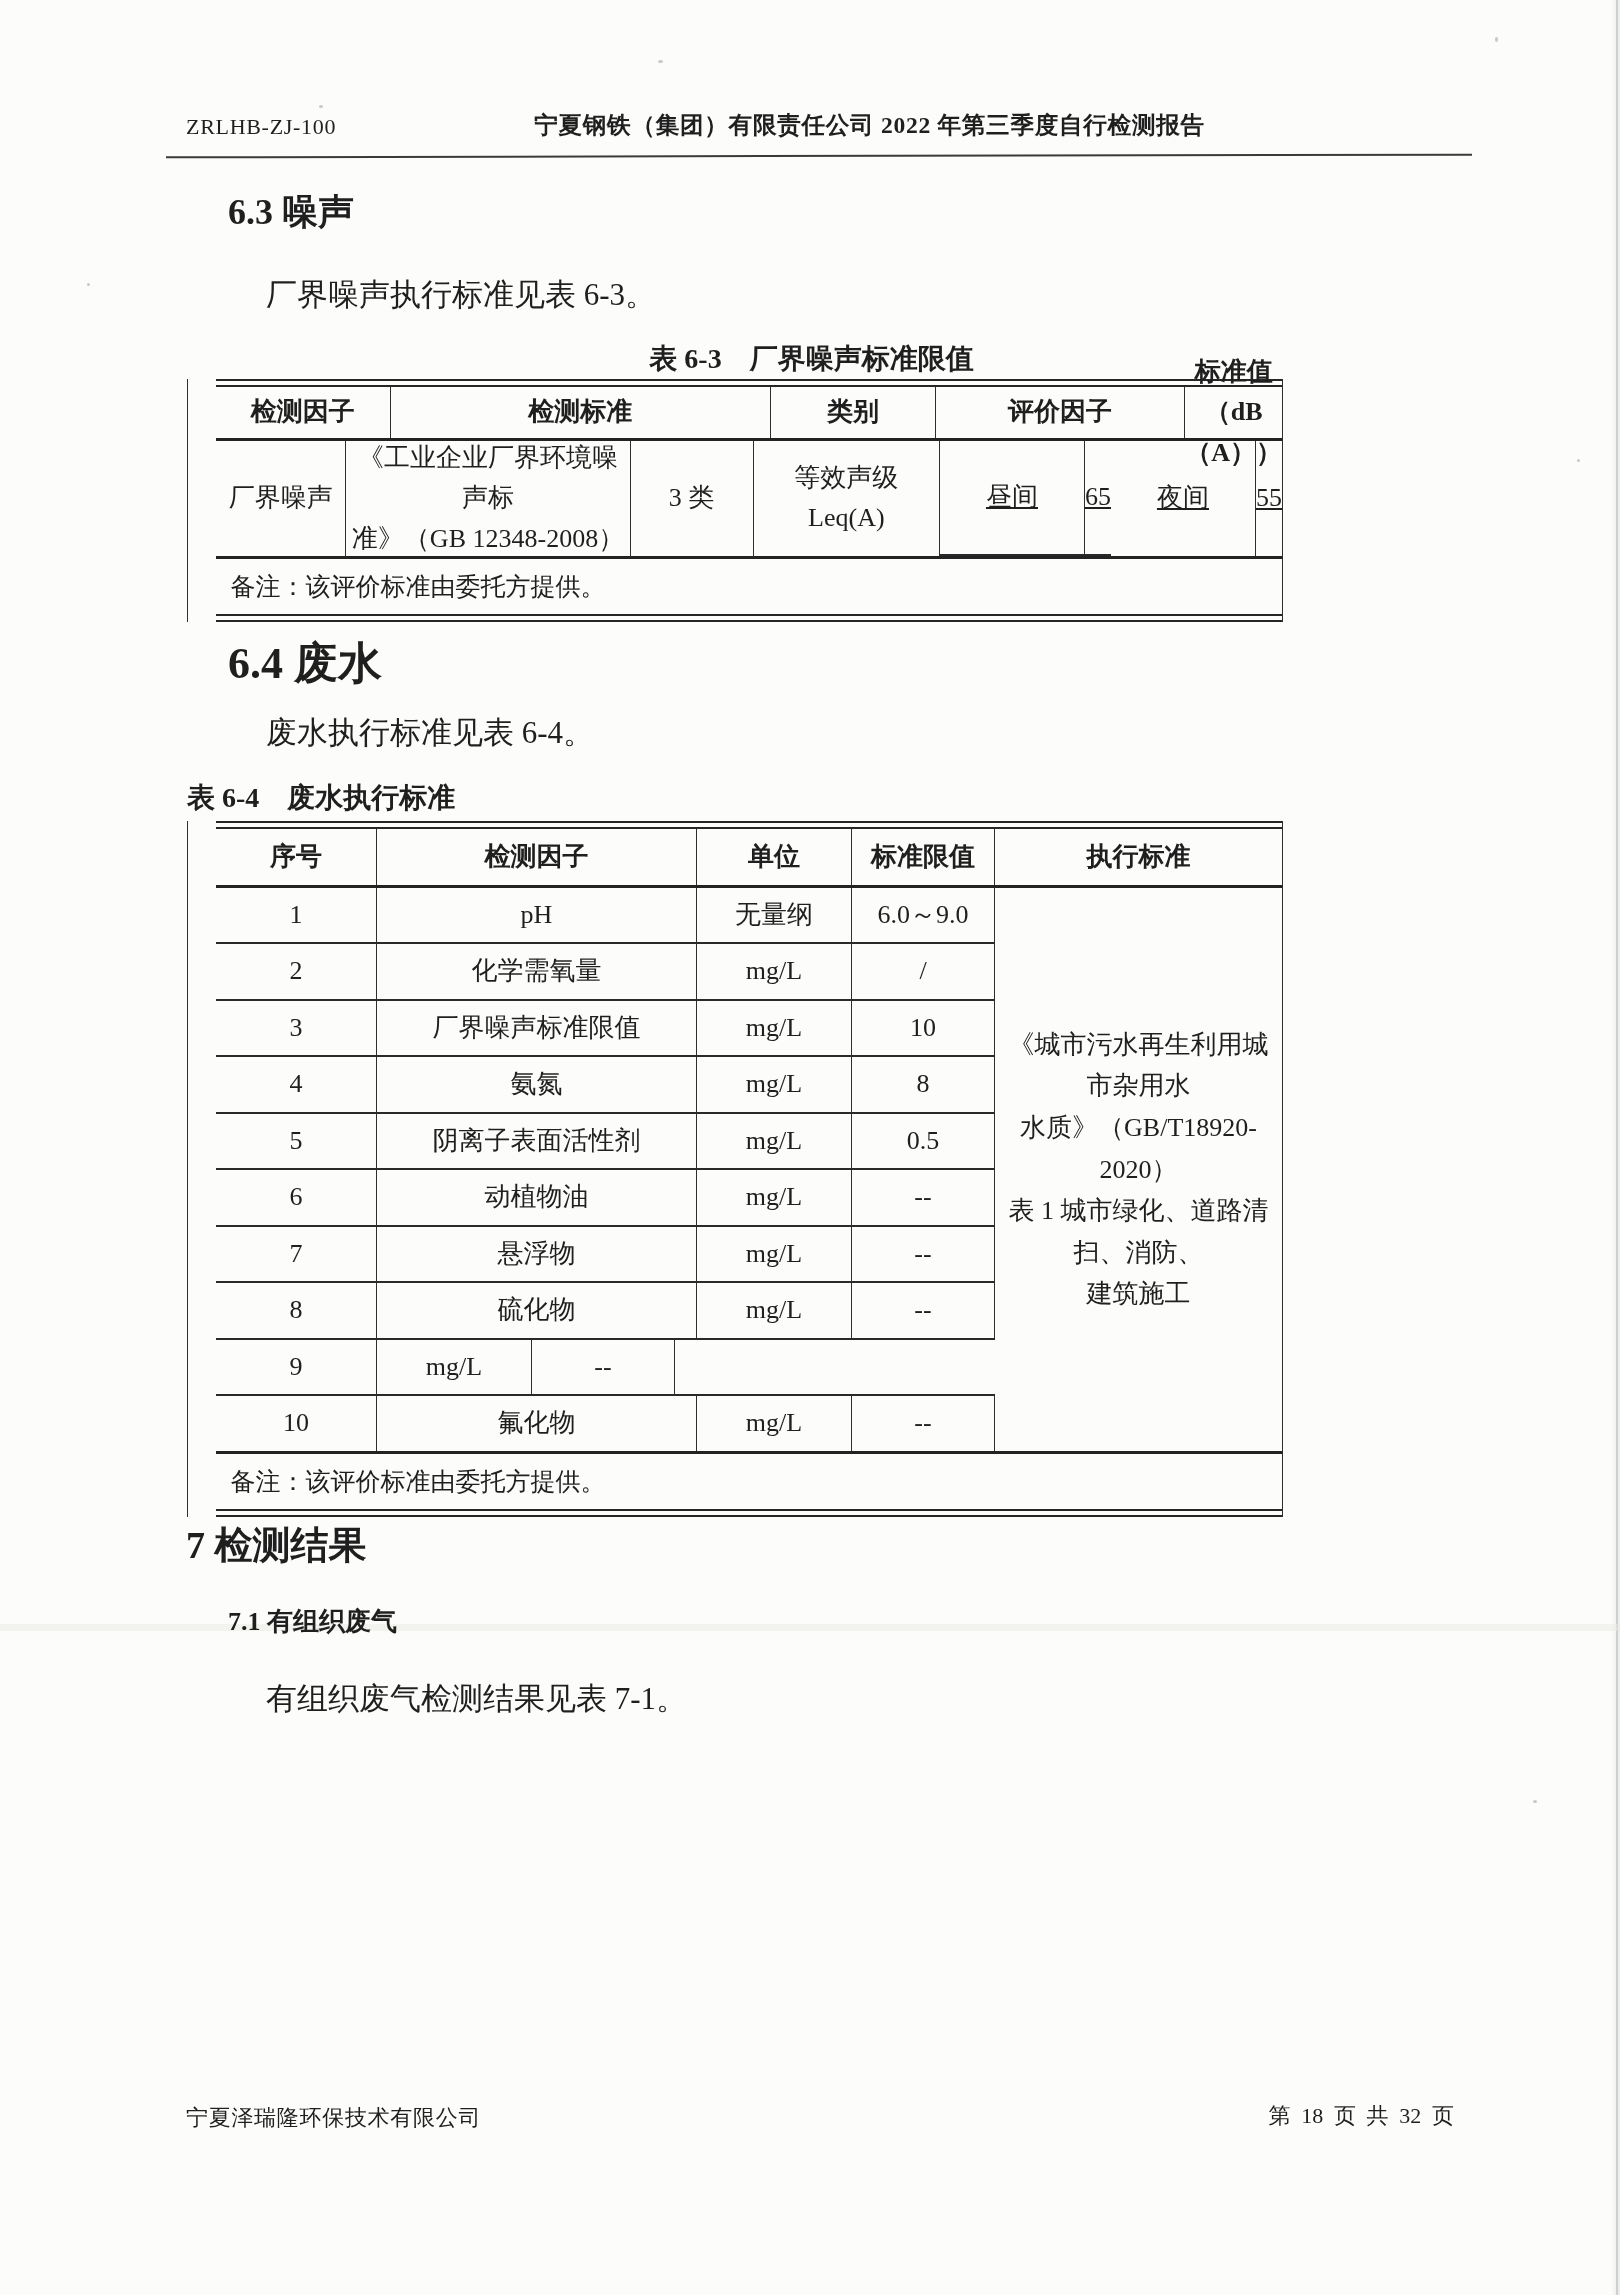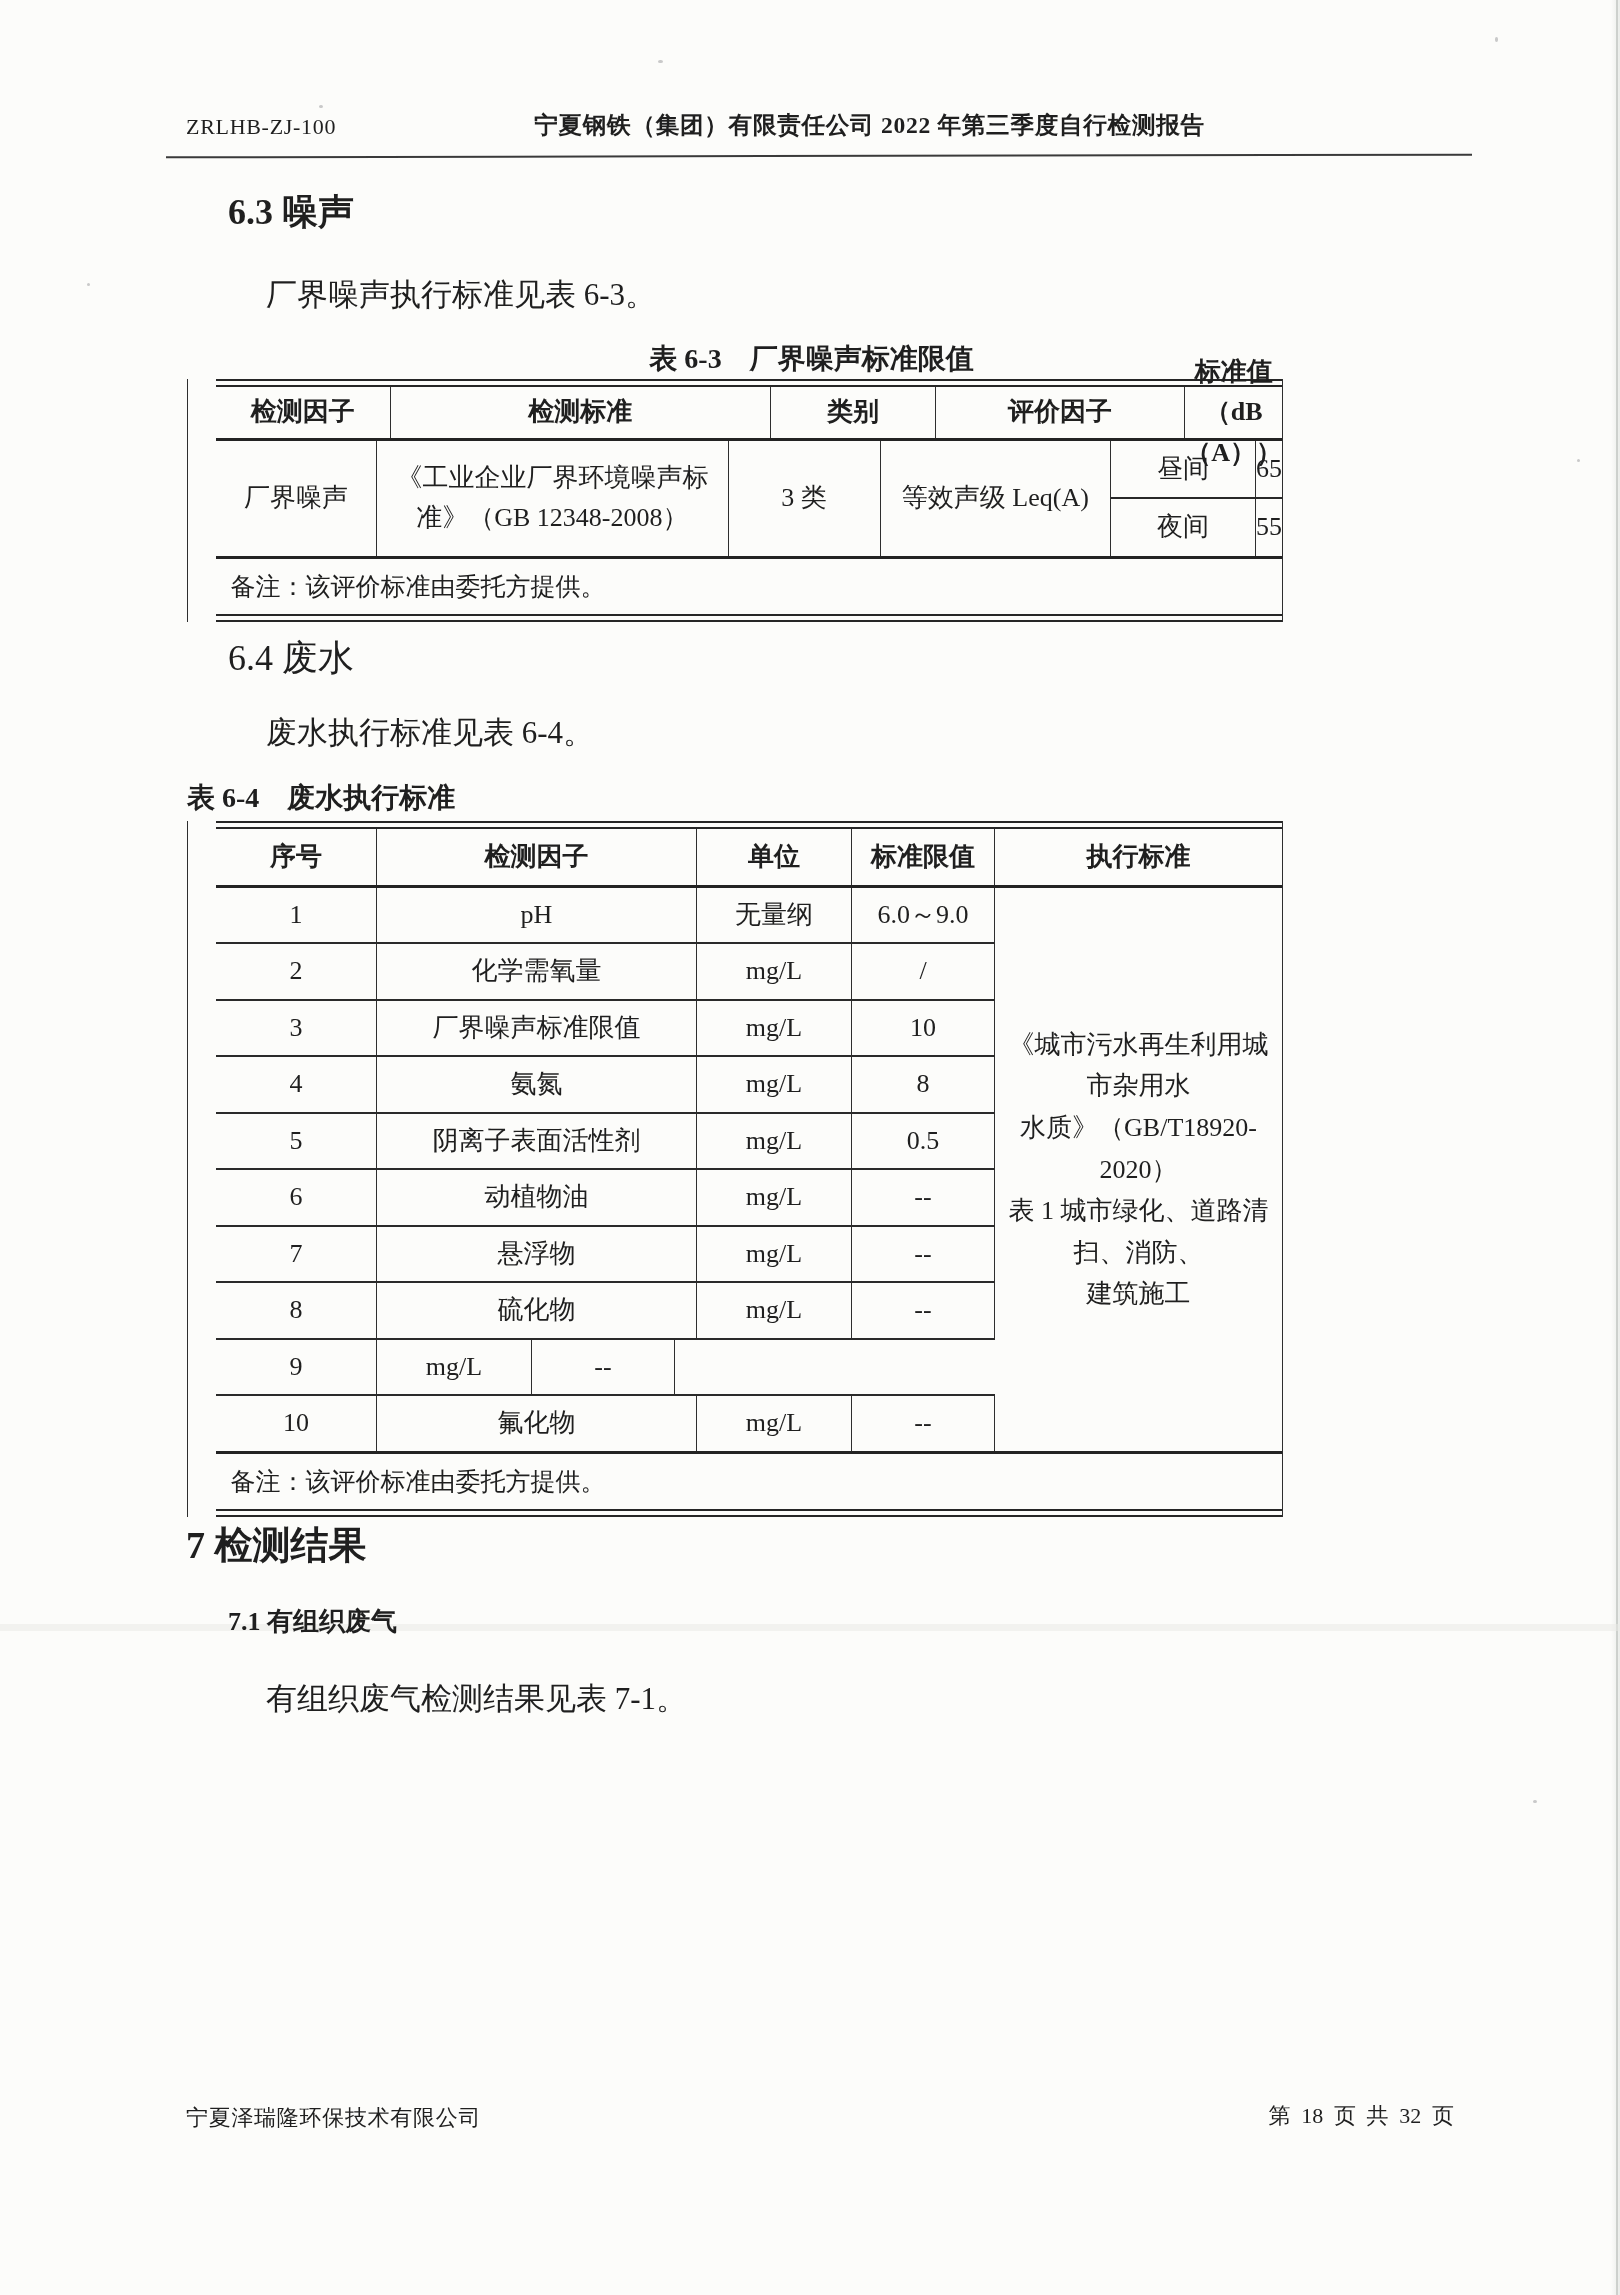--- a/index.html
+++ b/index.html
@@ -16,21 +16,21 @@
   .hdr-doc{top:114px;left:186px;font-size:22px;letter-spacing:0.7px;}
   .hdr-title{top:109px;left:0;right:0;text-align:center;padding-left:118px;
              font-size:23.6px;font-weight:700;letter-spacing:0.7px;}
   .hdr-rule{top:155px;left:166px;width:1306px;border-top:2.6px solid #3a3a3a;
             transform:rotate(-0.12deg);}
 
   
   .h-63{top:188px;left:228px;font-size:36px;font-weight:700;}
   .p-63{top:274px;left:266px;font-size:31px;}
   .t63-title{top:340px;left:187px;width:1249px;text-align:center;font-size:28px;font-weight:700;}
-  .h-64{top:634px;left:228px;font-size:36px;font-weight:400;}
+  .h-64{top:634px;left:228px;font-size:44px;font-weight:700;}
   .p-64{top:712px;left:266px;font-size:31px;}
   .t64-title{top:779px;left:187px;width:1249px;font-size:28px;font-weight:700;}
   .h-7{top:1520px;left:186px;font-size:38px;font-weight:700;}
   .h-71{top:1604px;left:228px;font-size:26px;font-weight:700;}
   .p-71{top:1678px;left:266px;font-size:31px;}
 
   
   .ftr-company{top:2103px;left:186px;font-size:22px;letter-spacing:0.7px;text-align:center;}
   .ftr-page{top:2101px;right:167px;font-size:22px;word-spacing:5.2px;}
 
@@ -44,21 +44,21 @@
   .vr{border-right:1.3px solid #2e2e2e;}
   .grow{flex:1;}
   .noterow{height:55px;display:flex;align-items:center;padding-left:14.4px;
            font-size:25px;box-sizing:border-box;}
 
   
   .t63{top:379px;}
   .t63 .thead{height:51px;border-bottom:3.3px solid #232323;}
   .t63 .tbody{height:115px;border-bottom:3.3px solid #232323;}
   .w270{width:177px;} .w588{width:386px;} .w254{width:167px;} .w385{width:253px;} .w221{width:145px;}
-  .vcell{display:flex;flex-direction:column;}
+  .vcell{display:flex;flex-direction:row;text-decoration:underline;}
   .sub{flex:1;}
   .subtop{border-bottom:2.6px solid #282828;}
 
   
   .t64{top:821px;}
   .t64 .thead{height:56px;border-bottom:3.3px solid #232323;}
   .t64 .tbody{height:563px;border-bottom:3.3px solid #232323;display:flex;}
   .w245{width:161px;} .w488{width:320px;} .w236{width:155px;} .w218{width:143px;}
   .leftgrid{width:779px;display:flex;flex-direction:column;box-sizing:border-box;}
   .wrow{flex:1;display:flex;border-bottom:2.6px solid #2a2a2a;}

